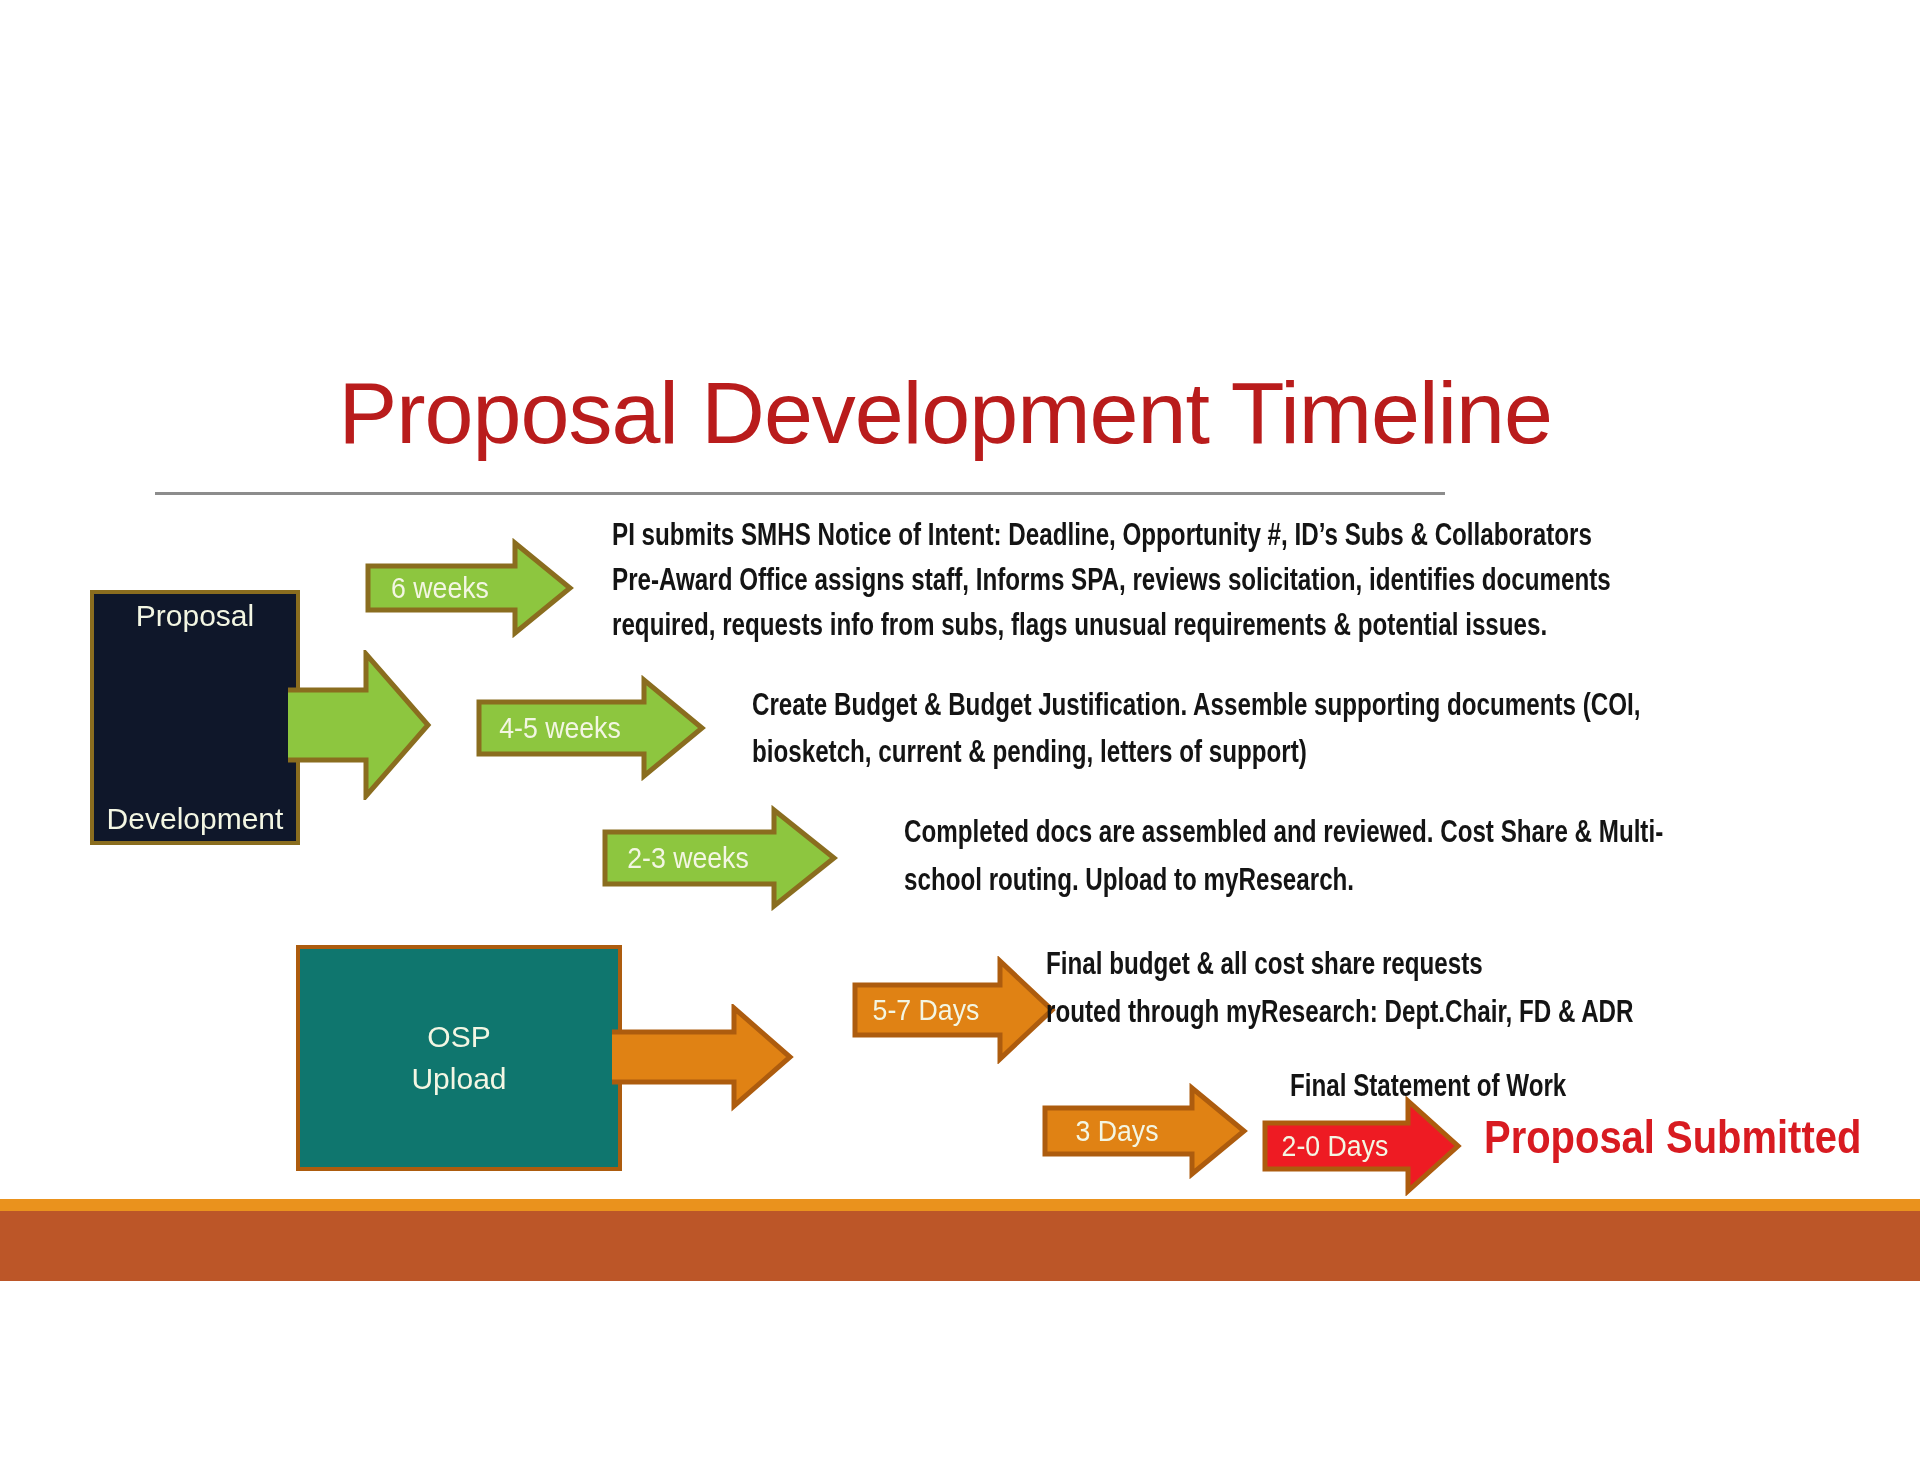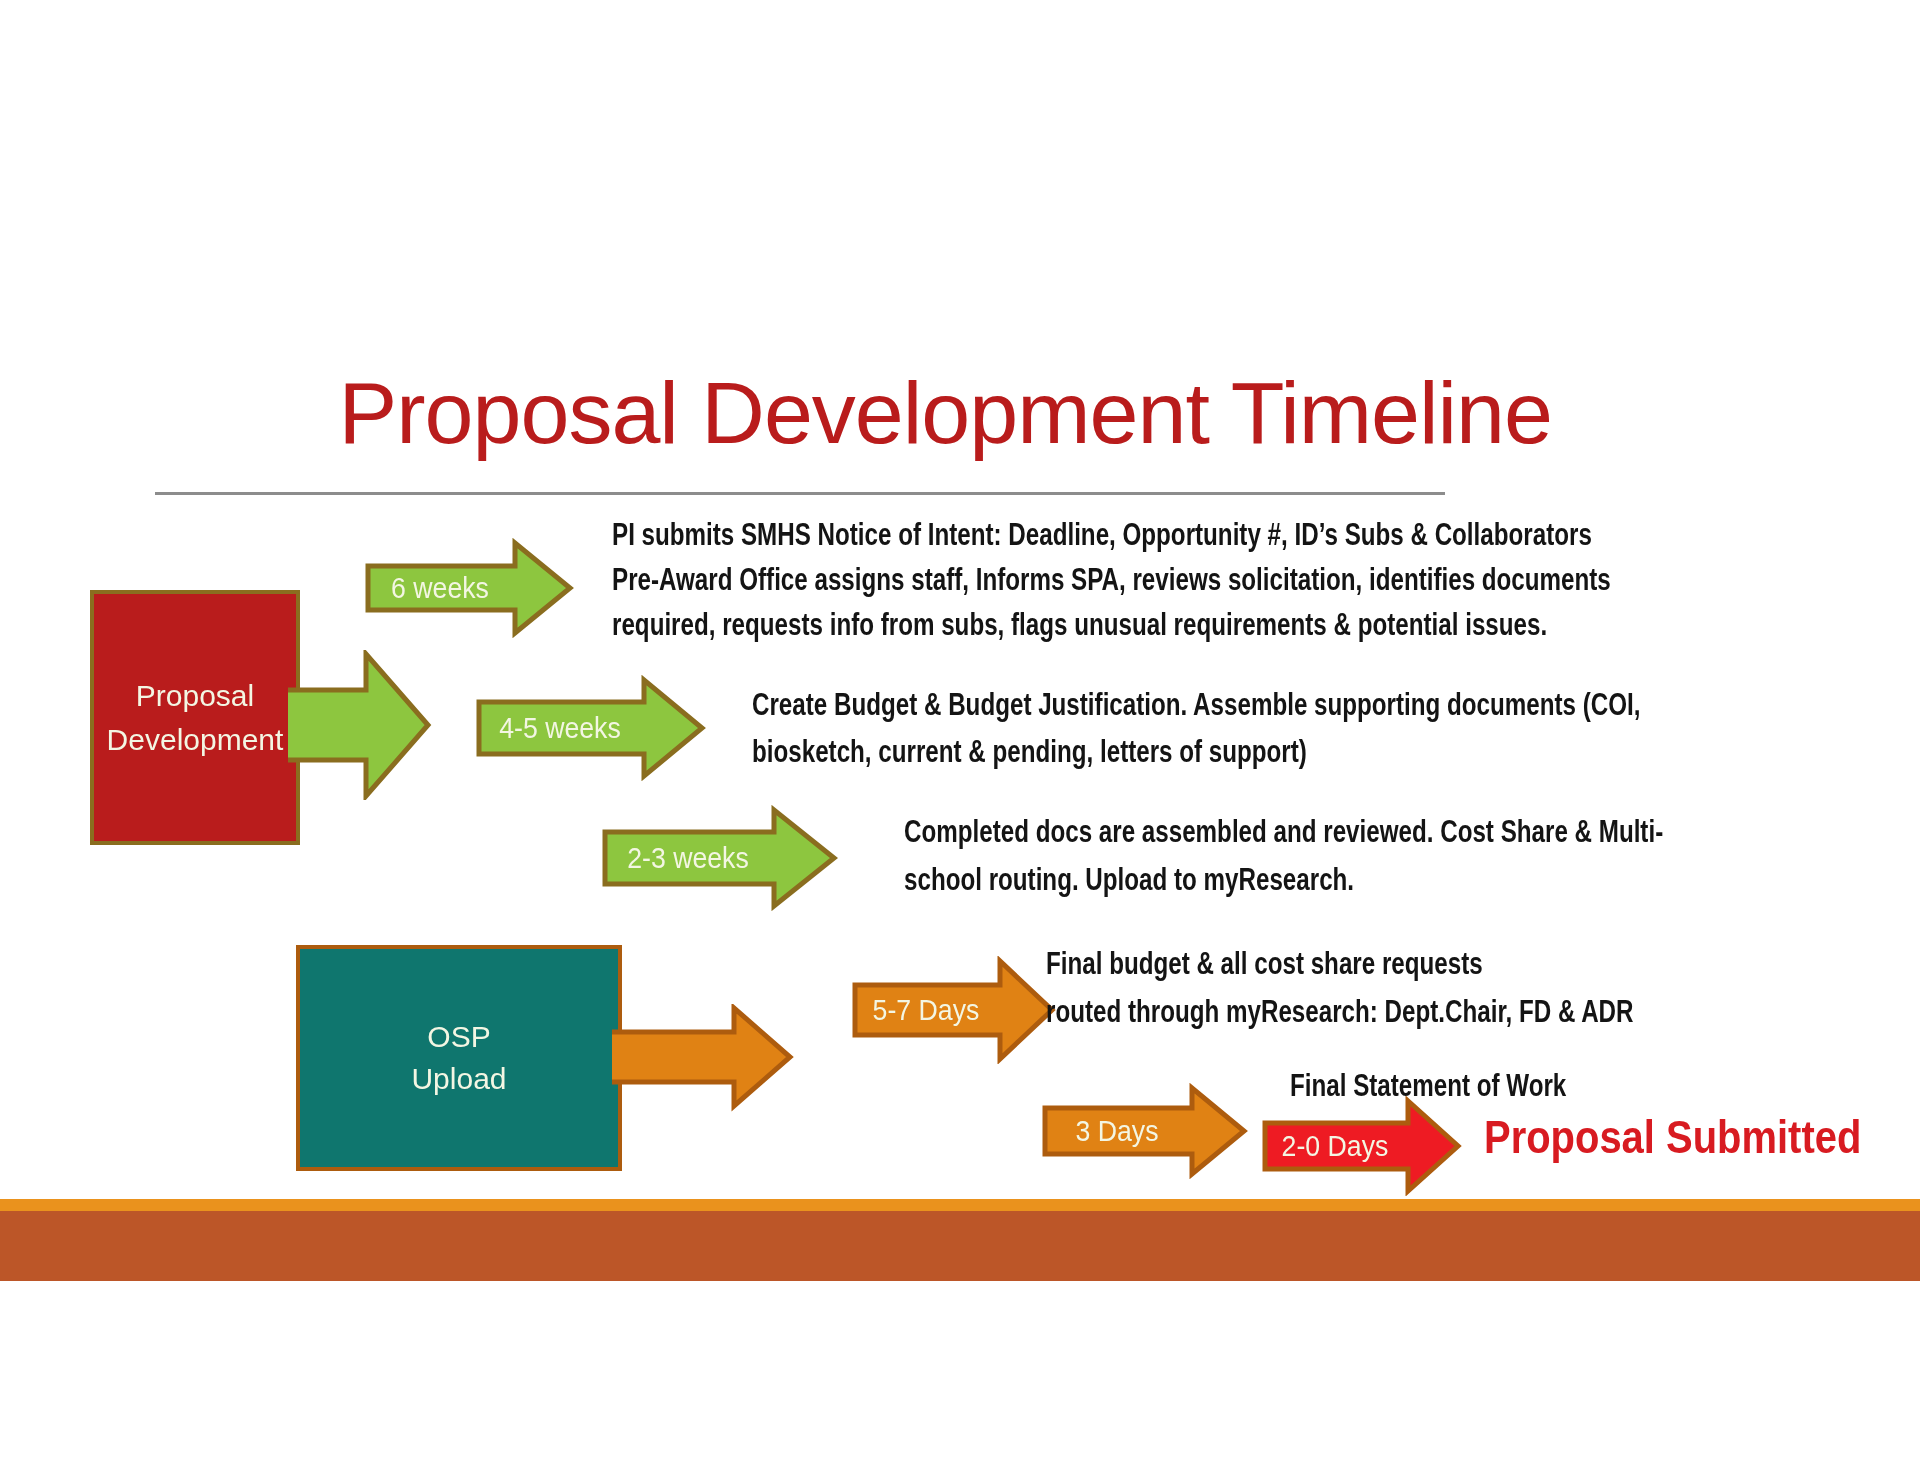--- a/index.html
+++ b/index.html
@@ -17,21 +17,21 @@
     color:#b91c1c;white-space:nowrap;text-align:right;
   }
   .title-rule{left:155px;top:492px;width:1290px;height:3px;background:#8c8c8c;}
 
   
   .phase-box{
     box-sizing:border-box;border:4px solid;
     display:flex;flex-direction:column;align-items:center;justify-content:center;
     color:#f3f6e3;font-size:30px;line-height:44px;text-align:center;
   }
-  .phase-green{background:#b91c1c;border-color:#8a6d1f;}
+  .phase-green{background:#0f172a;border-color:#8a6d1f;justify-content:space-between;}
   .phase-orange{background:#0f766e;border-color:#ad5c0e;}
 
   
   .arrow{pointer-events:none;padding-left:32px;}
   .arrow svg{position:absolute;left:0;top:0;overflow:hidden;}
   .arrow .duration{
     position:absolute;display:flex;align-items:center;justify-content:center;
     color:#f3f6e3;font-size:29px;white-space:nowrap;
     transform:scaleX(.92);transform-origin:center;
   }

